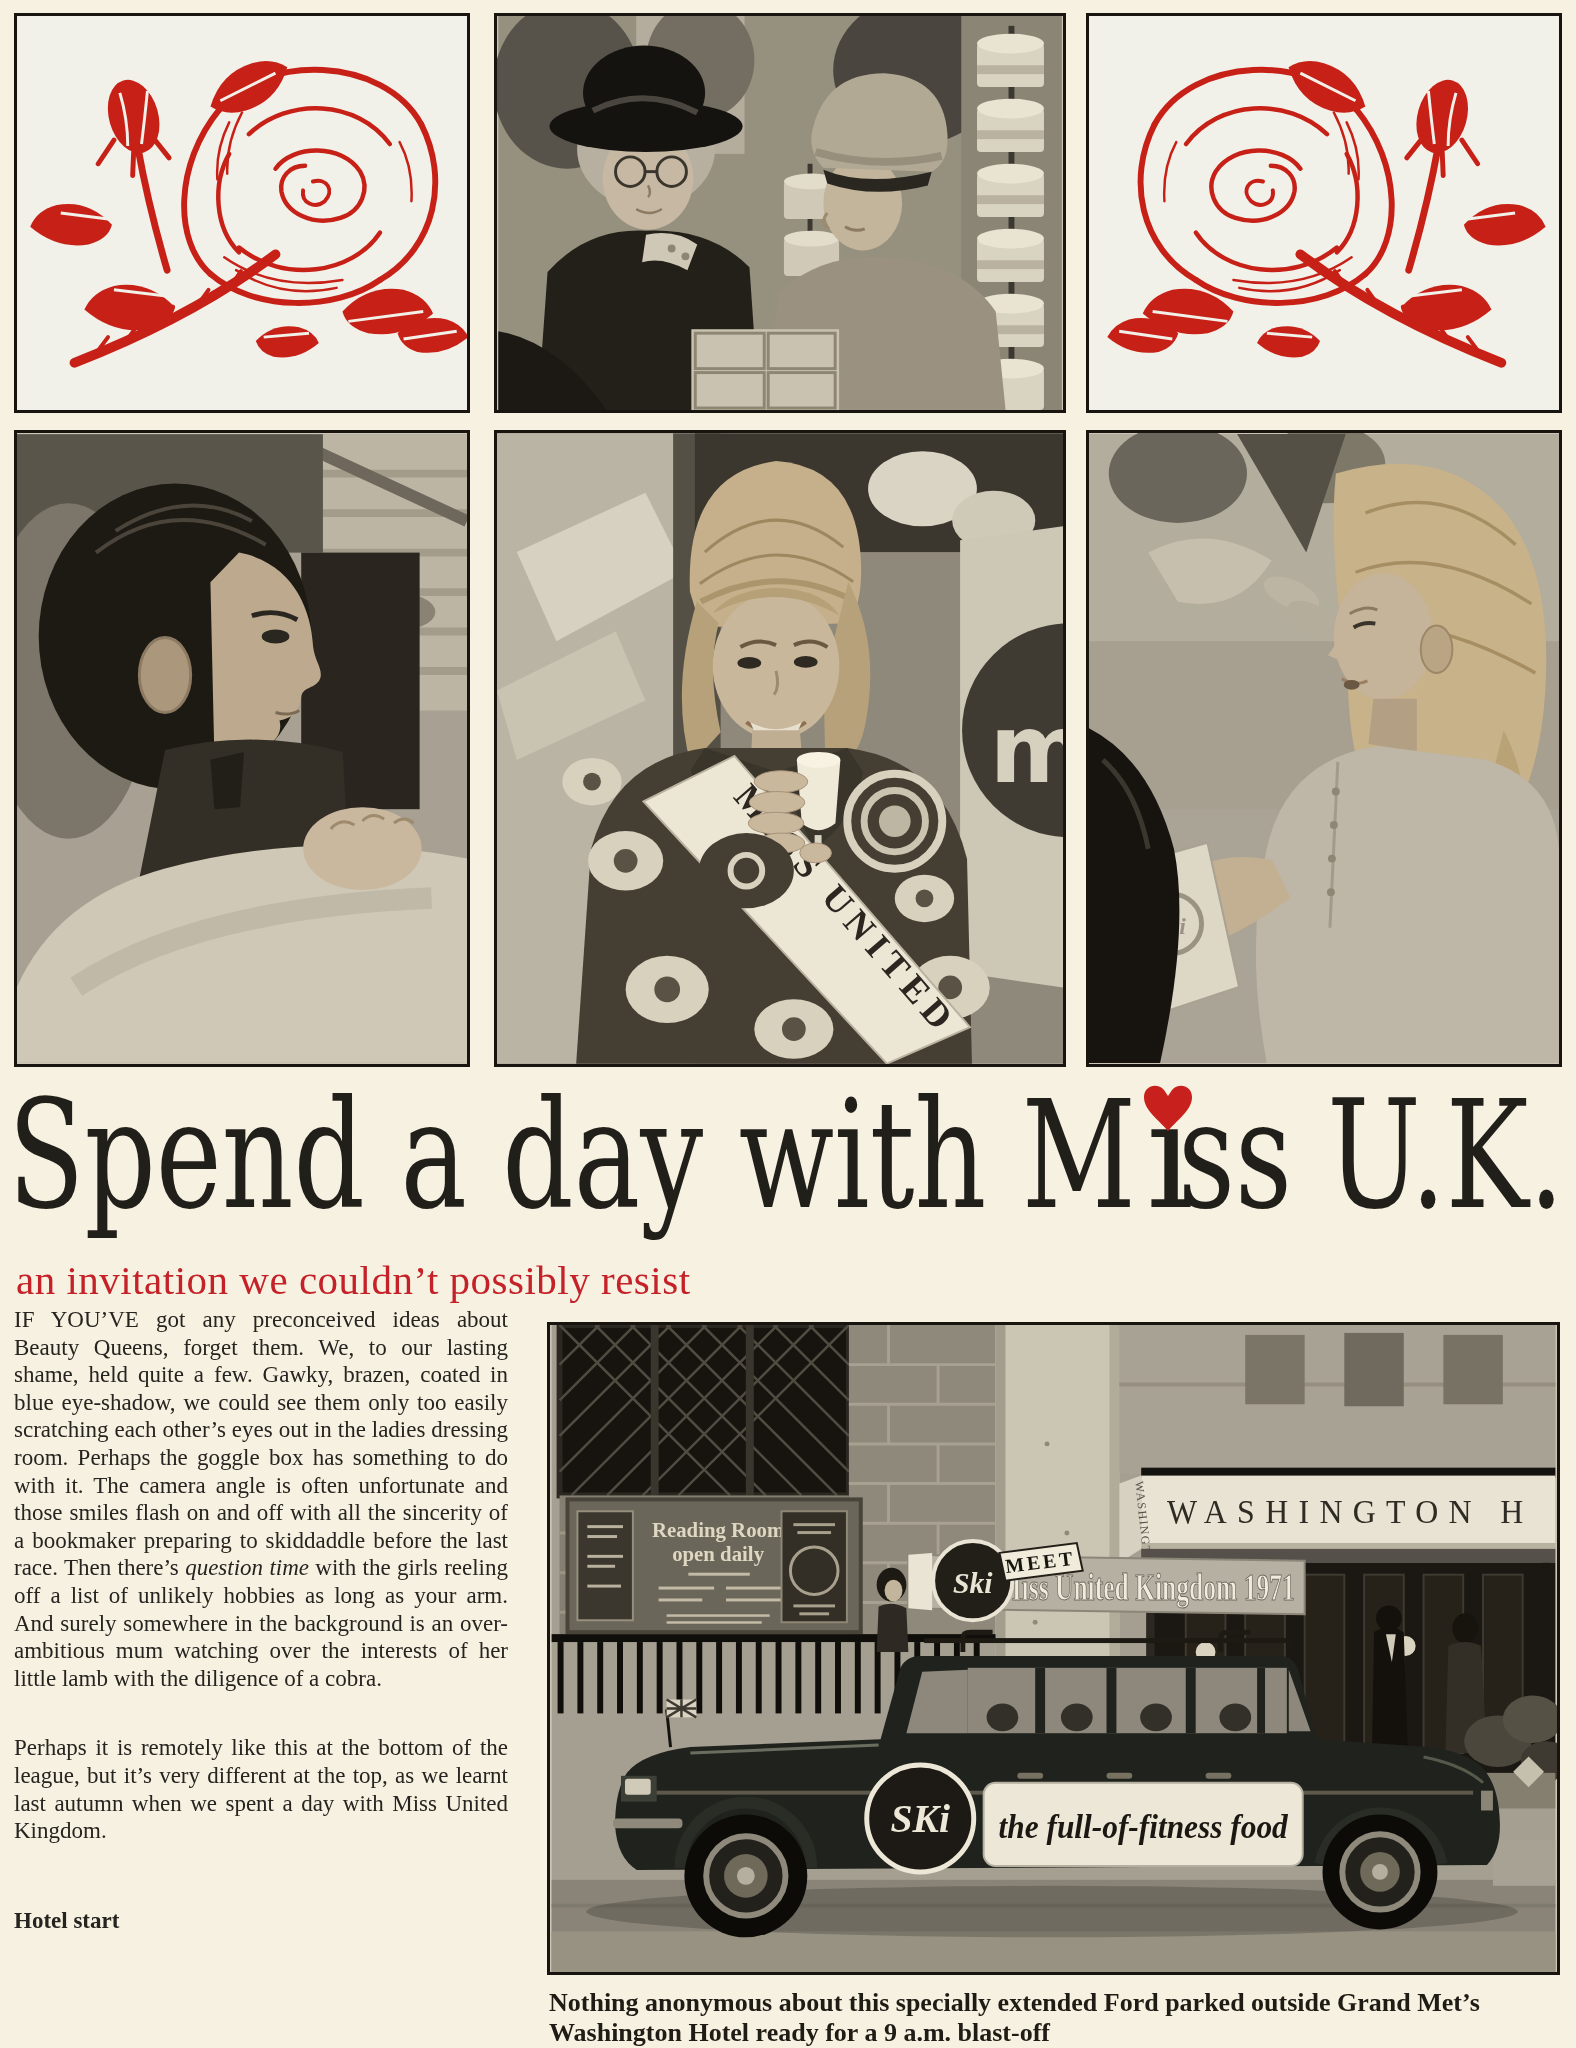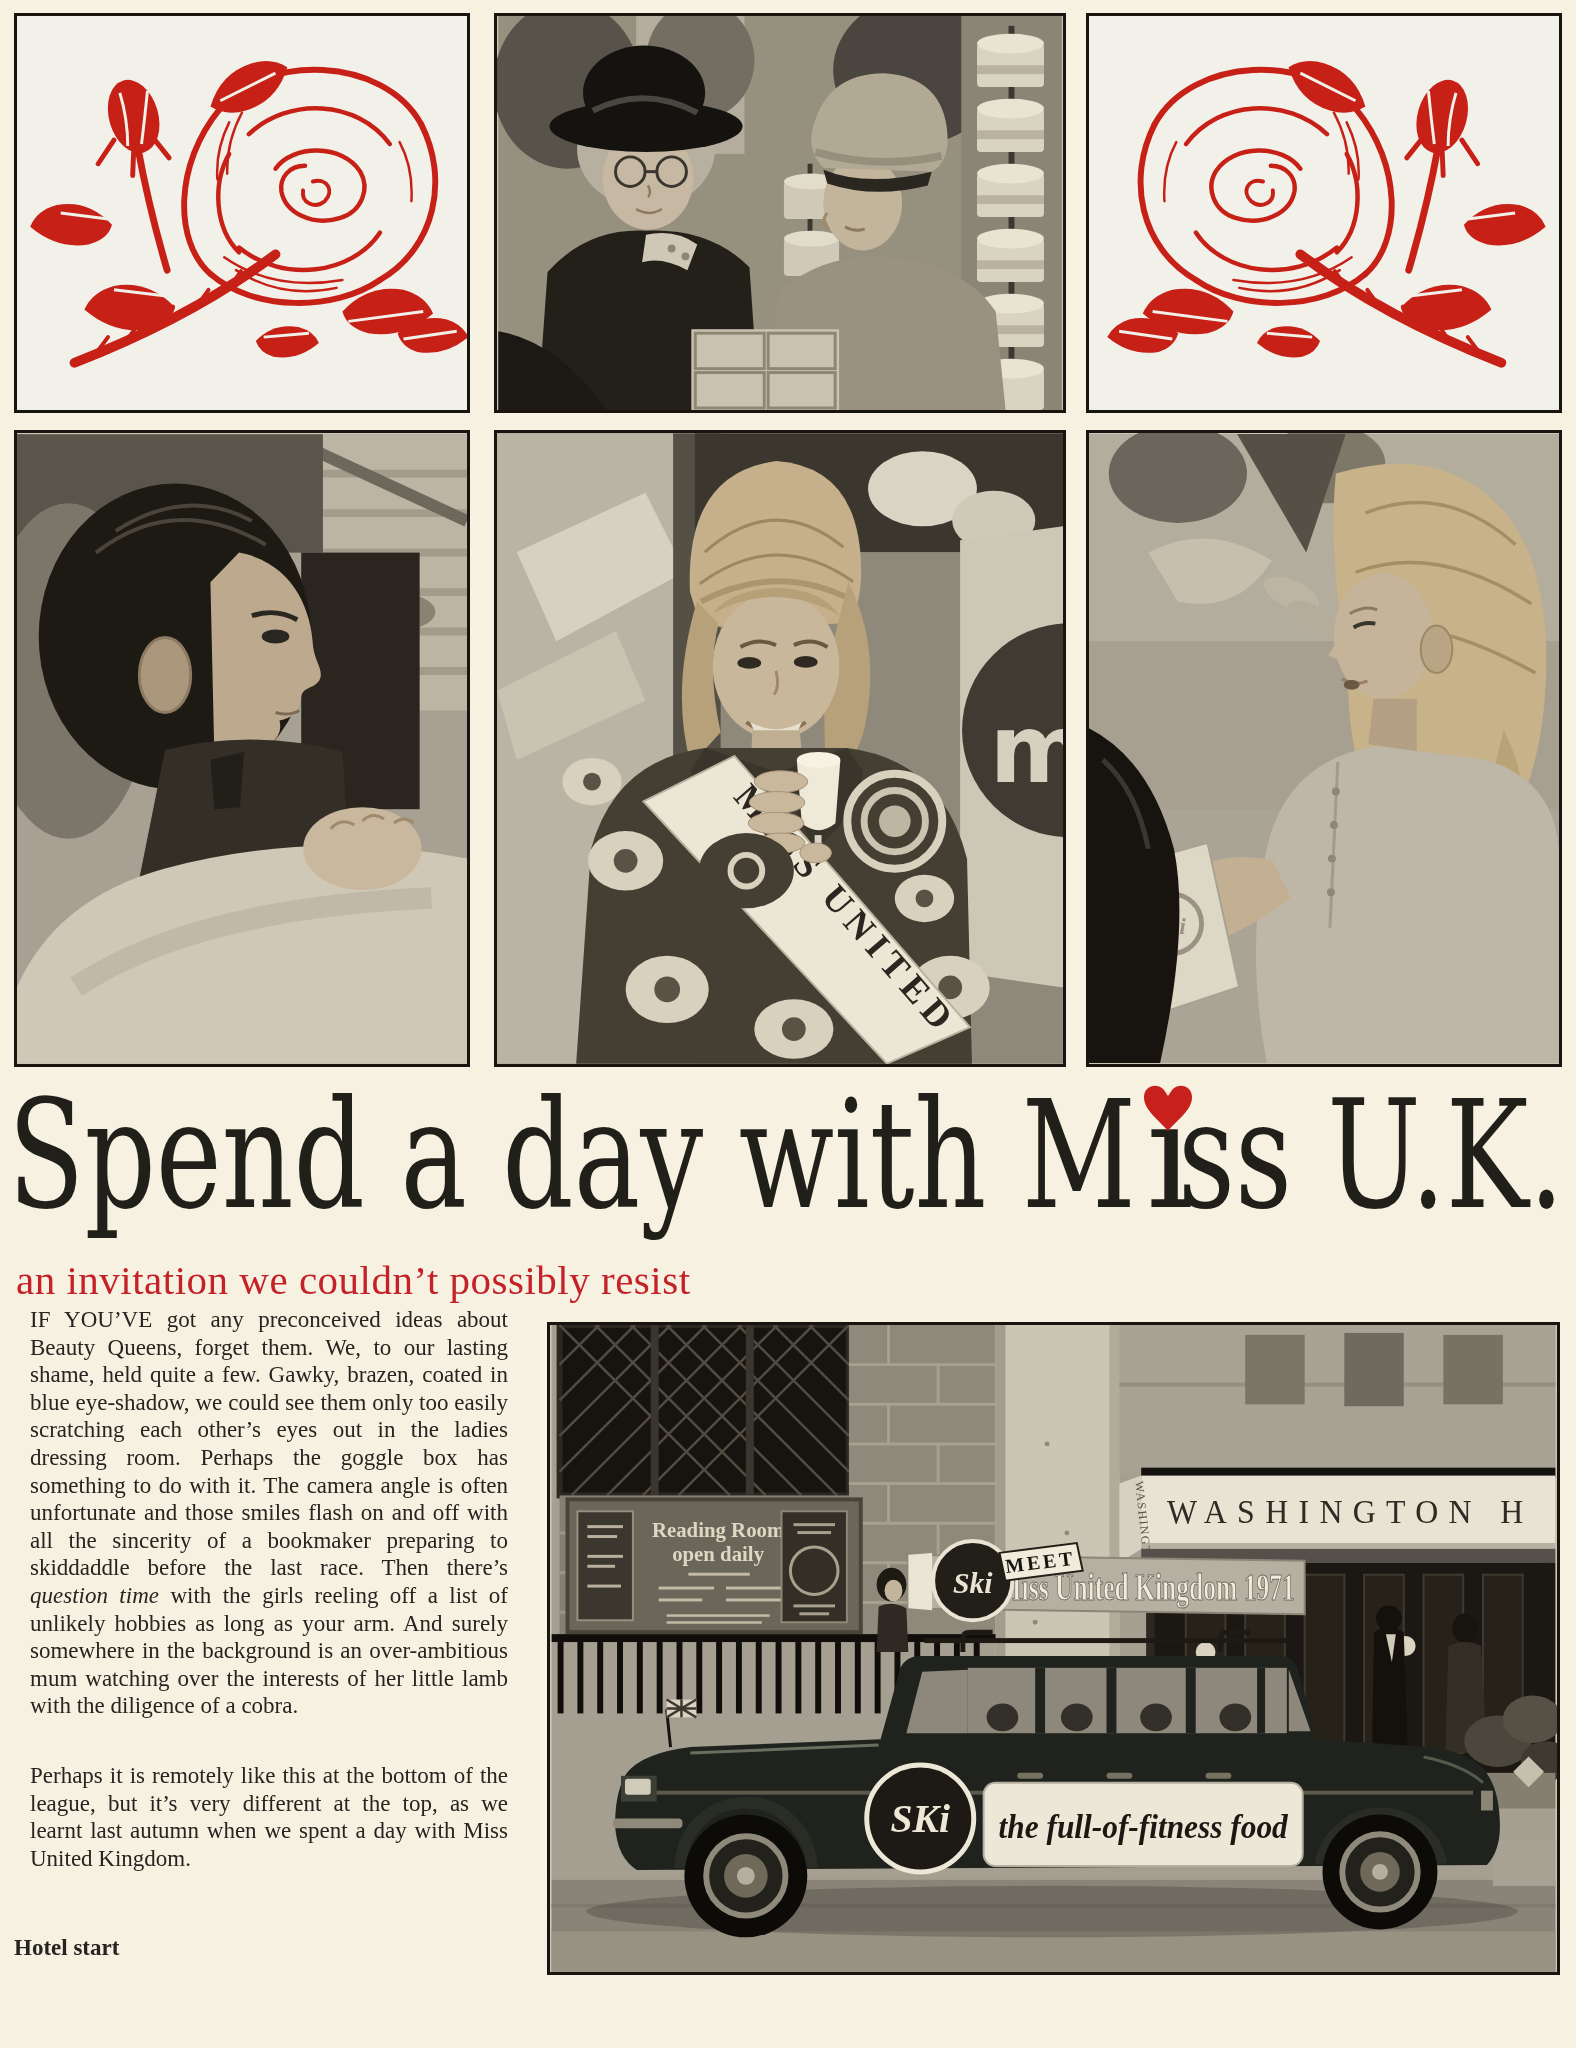--- a/index.html
+++ b/index.html
@@ -15,21 +15,21 @@
   .hl{font-family:"DejaVu Serif", serif; font-weight:normal; fill:#211f1a;}
   .subhead{
     position:absolute; left:16px; top:1256px; width:1000px;
     font-size:41px; font-weight:normal; color:#c42128; letter-spacing:.5px;
   }
   .article{
     position:absolute; left:14px; top:1306px; width:494px;
     font-size:23px; line-height:27.6px; color:#262420;
     text-align:justify;
   }
-  .article p{margin:0 0 42px 16px;}
+  .article p{margin:0 0 42px 0;}
   .article h3{margin:62px 0 2px 0; font-size:23px; line-height:27.6px;}
   .article .it{font-style:italic;}
   .caption{
     position:absolute; left:549px; top:1988px; width:965px;
     font-size:26px; line-height:30px; font-weight:bold; color:#1f1c16;
   }
   svg text{font-family:"Liberation Serif", serif;}
   .sans{font-family:"DejaVu Sans", sans-serif;}
 </style>
 </head>
@@ -559,14 +559,15 @@
         <path d="M360 232 L384 230 L384 288 L360 286 Z" fill="#e9e4d3"></path>
         <text x="600" y="278" text-anchor="middle" font-size="38" font-weight="bold" fill="#f0ecdd" stroke="#6f6a5e" stroke-width="1" textLength="300" lengthAdjust="spacingAndGlyphs" font-family="DejaVu Serif, serif">Miss United Kingdom 1971</text>
         <circle cx="425" cy="258" r="40" fill="#221f19" stroke="#e9e4d3" stroke-width="4"></circle>
         <text x="425" y="271" text-anchor="middle" font-size="30" font-weight="bold" font-style="italic" fill="#e9e4d3">Ski</text>
         <path d="M452 230 L530 220 L536 248 L458 258 Z" fill="#f0ebdb" stroke="#221f19" stroke-width="2"></path>
         <text x="494" y="246" text-anchor="middle" font-size="20" font-weight="bold" letter-spacing="3" fill="#16140f" transform="rotate(-7 494 246)">MEET</text>
       </g>
     </svg>
   </div>
 
+  <div class="caption">Nothing anonymous about this specially extended Ford parked outside Grand Met’s Washington Hotel ready for a 9 a.m. blast-off</div>
 
 </div>
 
 </body></html>

